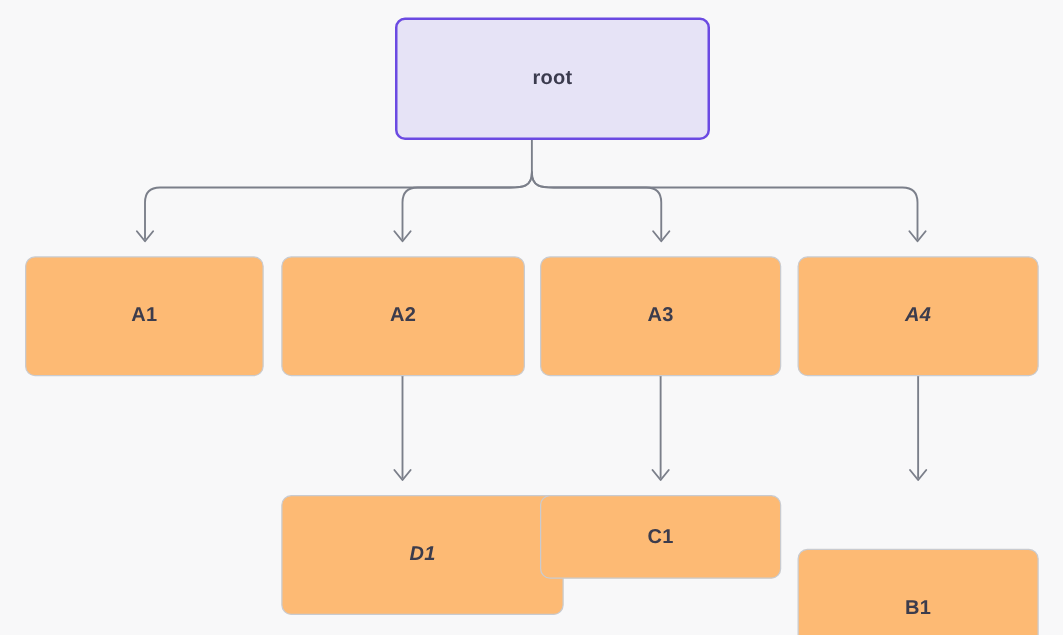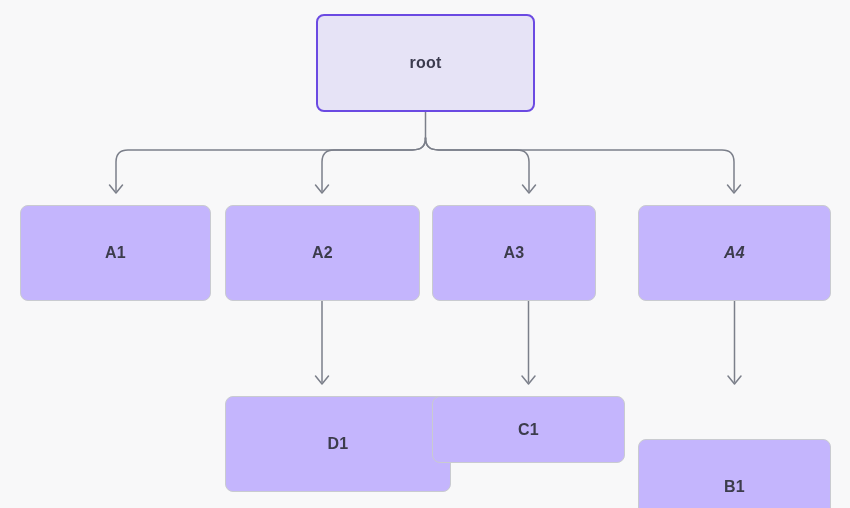--- a/index.html
+++ b/index.html
@@ -30,21 +30,21 @@
     position: absolute;
     box-sizing: border-box;
     display: flex;
     align-items: center;
     justify-content: center;
     border-radius: 8px;
     font-size: 16px;
     font-weight: bold;
     letter-spacing: 0.2px;
     color: #3c3c4c;
-    background: #c4b5fd;
+    background: #fdba74;
     border: 1.3px solid #c9cbd0;
   }
   .node.root {
     background: #e6e3f6;
     border: 2.2px solid #6b4ae2;
     color: #3b3b4e;
   }
   .node-label {
     display: block;
     line-height: 1;
@@ -88,41 +88,41 @@
       <path d="M 315.5 376 L 322 384 L 328.5 376"></path>
 
       <path d="M 528.5 301 L 528.5 382"></path>
       <path d="M 522 376 L 528.5 384 L 535 376"></path>
 
       <path d="M 734.5 301 L 734.5 382"></path>
       <path d="M 728 376 L 734.5 384 L 741 376"></path>
     </g>
   </svg>
 
-  <div class="node root" style="left:316px; top:14px; width:219px; height:98px;">
+  <div class="node root" style="left:316px; top:14px; width:252px; height:98px;">
     <span class="node-label">root</span>
   </div>
 
   <div class="node" style="left:20px; top:205px; width:191px; height:96px;">
     <span class="node-label">A1</span>
   </div>
 
   <div class="node" style="left:225px; top:205px; width:195px; height:96px;justify-content:center;">
     <span class="node-label">A2</span>
   </div>
 
-  <div class="node" style="left:432px; top:205px; width:164px; height:96px;">
+  <div class="node" style="left:432px; top:205px; width:193px; height:96px;">
     <span class="node-label">A3</span>
   </div>
 
   <div class="node" style="left:638px; top:205px; width:193px; height:96px;font-style:italic;">
     <span class="node-label">A4</span>
   </div>
 
-  <div class="node" style="left:225px; top:396px; width:226px; height:96px;">
+  <div class="node" style="left:225px; top:396px; width:226px; height:96px;font-style:italic;">
     <span class="node-label">D1</span>
   </div>
 
   <div class="node" style="left:432px; top:396px; width:193px; height:67px;">
     <span class="node-label">C1</span>
   </div>
 
   <div class="node" style="left:638px; top:396px; width:193px; height:96px;margin-top:43px;">
     <span class="node-label">B1</span>
   </div>

